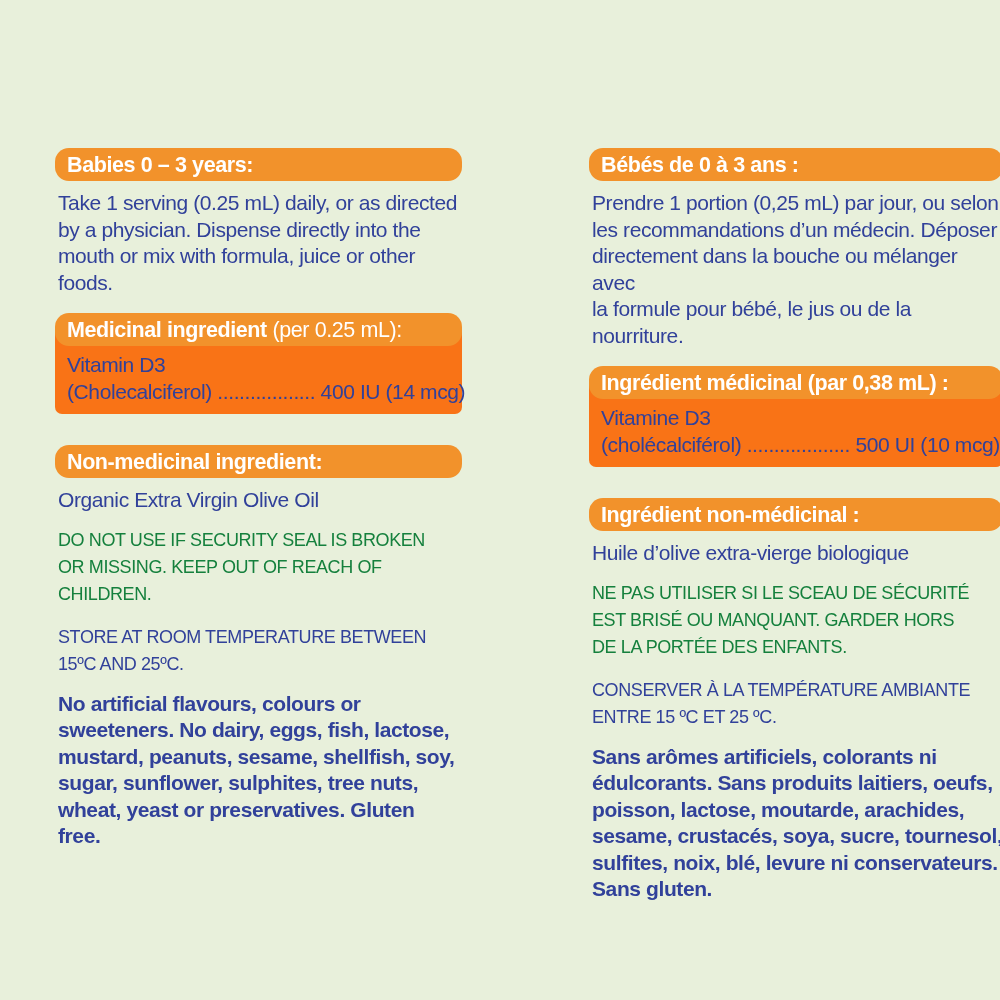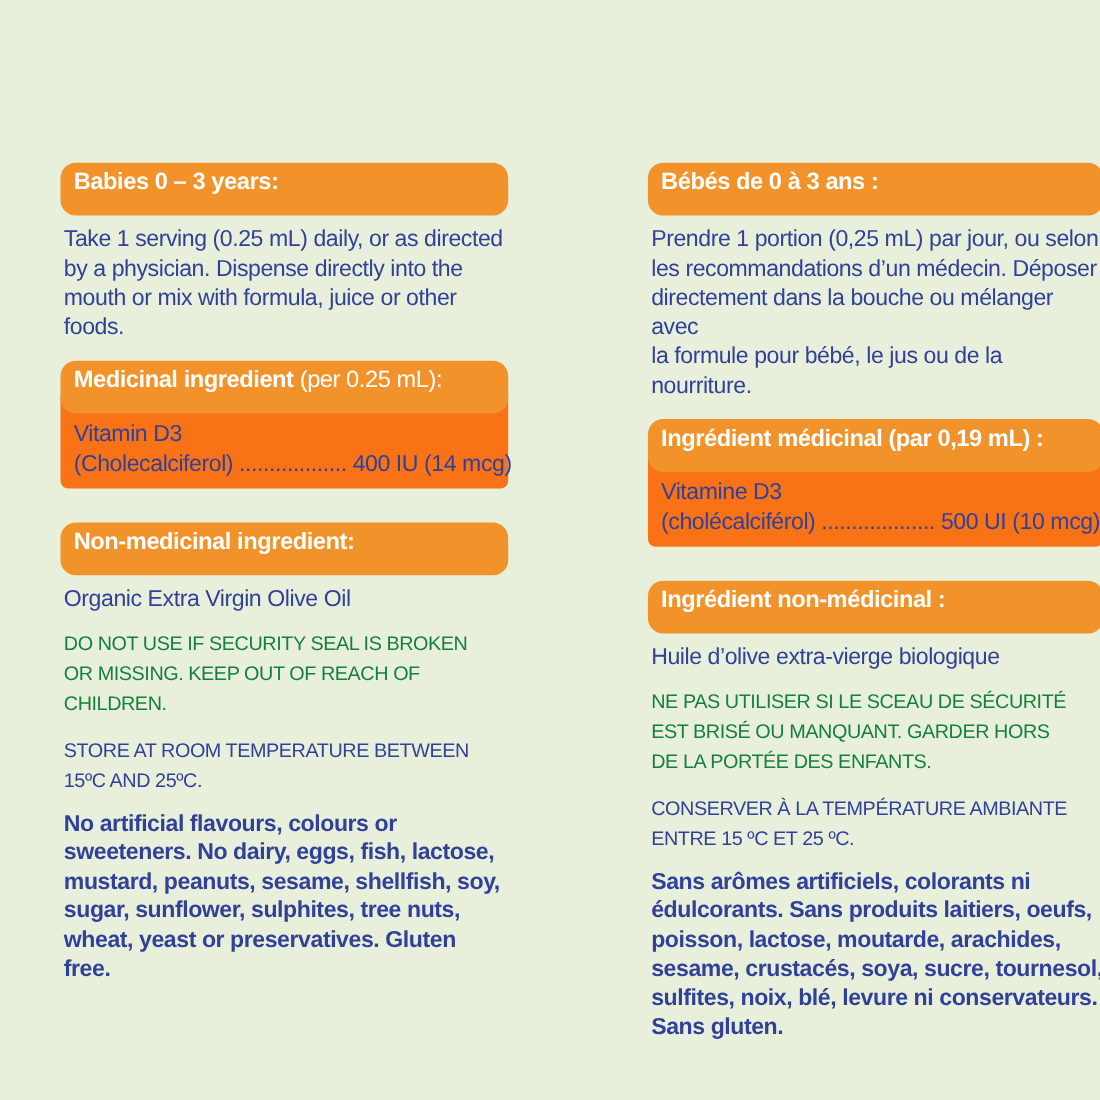--- a/index.html
+++ b/index.html
@@ -26,21 +26,21 @@
   .col-en { left: 55px;  width: 407px; }
   .col-fr { left: 549px; width: 414px; margin-left: 40px; }
 
   .header-pill {
     position: relative;
     z-index: 2;
     background: #F2922B;
     color: #FFFFFF;
     font-weight: bold;
     font-size: 21.5px;
-    height: 48px;
+    height: 33px;
     line-height: 35px;
     border-radius: 14px;
     padding: 0 12px;
     white-space: nowrap;
     box-sizing: border-box;
   }
   .header-pill .light {
     font-weight: normal;
   }
   .txt {
@@ -127,21 +127,21 @@
 
     <div class="header-pill">Bébés de 0 à 3 ans :</div>
 
     <div class="txt dosage-text">Prendre 1 portion (0,25 mL) par jour, ou selon
 les recommandations d’un médecin. Déposer
 directement dans la bouche ou mélanger avec
 la formule pour bébé, le jus ou de la nourriture.</div>
 
     <div>
       <div class="header-pill">
-        <span>Ingrédient médicinal (par 0,19 mL) :</span><span class="light"></span>
+        <span>Ingrédient médicinal (par 0,38 mL) :</span><span class="light"></span>
       </div>
       <div class="tan-panel">
         <div class="txt">Vitamine D3</div>
         <div class="txt">(cholécalciférol) ................... 500 UI (10 mcg)</div>
       </div>
     </div>
 
     <div class="header-pill">Ingrédient non-médicinal :</div>
 
     <div class="txt nonmed-text">Huile d’olive extra-vierge biologique</div>

